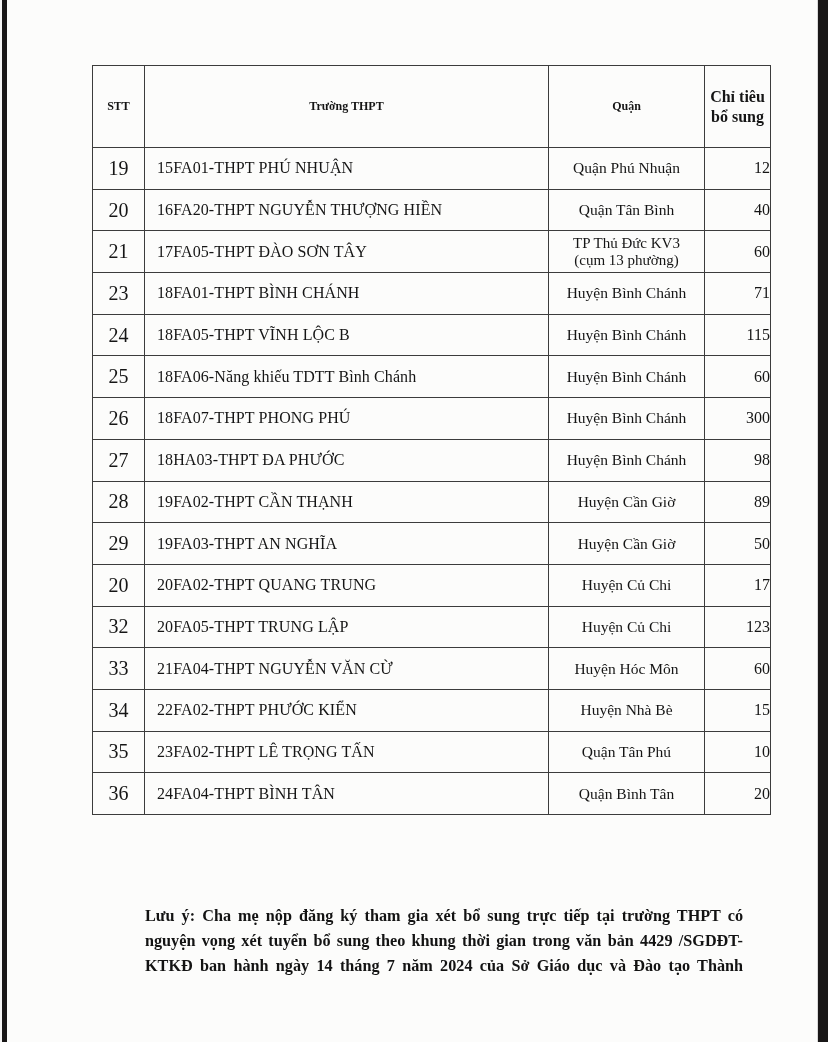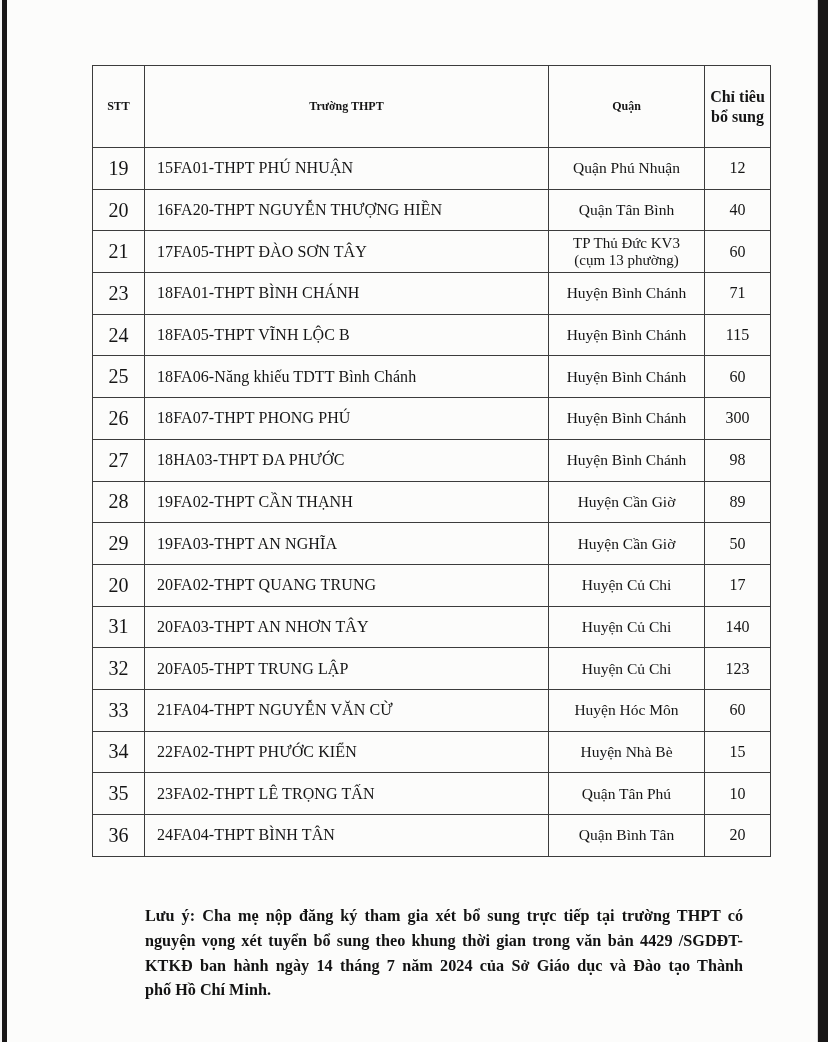--- a/index.html
+++ b/index.html
@@ -51,21 +51,21 @@
     font-weight: bold;
     font-size: 12px;
     text-align: center;
     line-height: 1.25;
   }
   .doc-table th.quota-head { font-size: 16px; padding: 2px 1px; }
 
   td.stt-cell    { text-align: center; font-size: 20px; }
   td.school-cell { text-align: left; font-size: 16px; padding-left: 12px; padding-right: 4px; letter-spacing: 0.1px; }
   td.district-cell { text-align: center; font-size: 15.5px; padding: 0 2px; margin-left: 23px; }
-  td.quota-cell  { text-align: center; font-size: 16px; }
+  td.quota-cell  { text-align: right; font-size: 16px; }
 
   td.district-cell .d2 {
     display: inline-block;
     max-width: 124px;
     line-height: 1.12;
     font-size: 15px;
   }
 
   .note {
     position: absolute;
@@ -164,26 +164,20 @@
         <td class="district-cell">Huyện Cần Giờ</td>
         <td class="quota-cell">50</td>
       </tr>
       <tr>
         <td class="stt-cell">20</td>
         <td class="school-cell">20FA02-THPT QUANG TRUNG</td>
         <td class="district-cell">Huyện Củ Chi</td>
         <td class="quota-cell">17</td>
       </tr>
       <tr>
-        <td class="stt-cell">31</td>
-        <td class="school-cell">20FA03-THPT AN NHƠN TÂY</td>
-        <td class="district-cell">Huyện Củ Chi</td>
-        <td class="quota-cell">140</td>
-      </tr>
-      <tr>
         <td class="stt-cell">32</td>
         <td class="school-cell">20FA05-THPT TRUNG LẬP</td>
         <td class="district-cell">Huyện Củ Chi</td>
         <td class="quota-cell">123</td>
       </tr>
       <tr>
         <td class="stt-cell">33</td>
         <td class="school-cell">21FA04-THPT NGUYỄN VĂN CỪ</td>
         <td class="district-cell">Huyện Hóc Môn</td>
         <td class="quota-cell">60</td>
@@ -206,16 +200,15 @@
         <td class="district-cell">Quận Bình Tân</td>
         <td class="quota-cell">20</td>
       </tr>
     </tbody>
   </table>
 
   <div class="note">
     <div class="note-line">Lưu ý: Cha mẹ nộp đăng ký tham gia xét bổ sung trực tiếp tại trường THPT có</div>
     <div class="note-line">nguyện vọng xét tuyển bổ sung theo khung thời gian trong văn bản 4429 /SGDĐT-</div>
     <div class="note-line">KTKĐ ban hành ngày 14 tháng 7 năm 2024 của Sở Giáo dục và Đào tạo Thành</div>
-    <div class="note-line last">phố Hồ Chí Minh.</div>
   </div>
 
 </div>
 
 </body></html>

